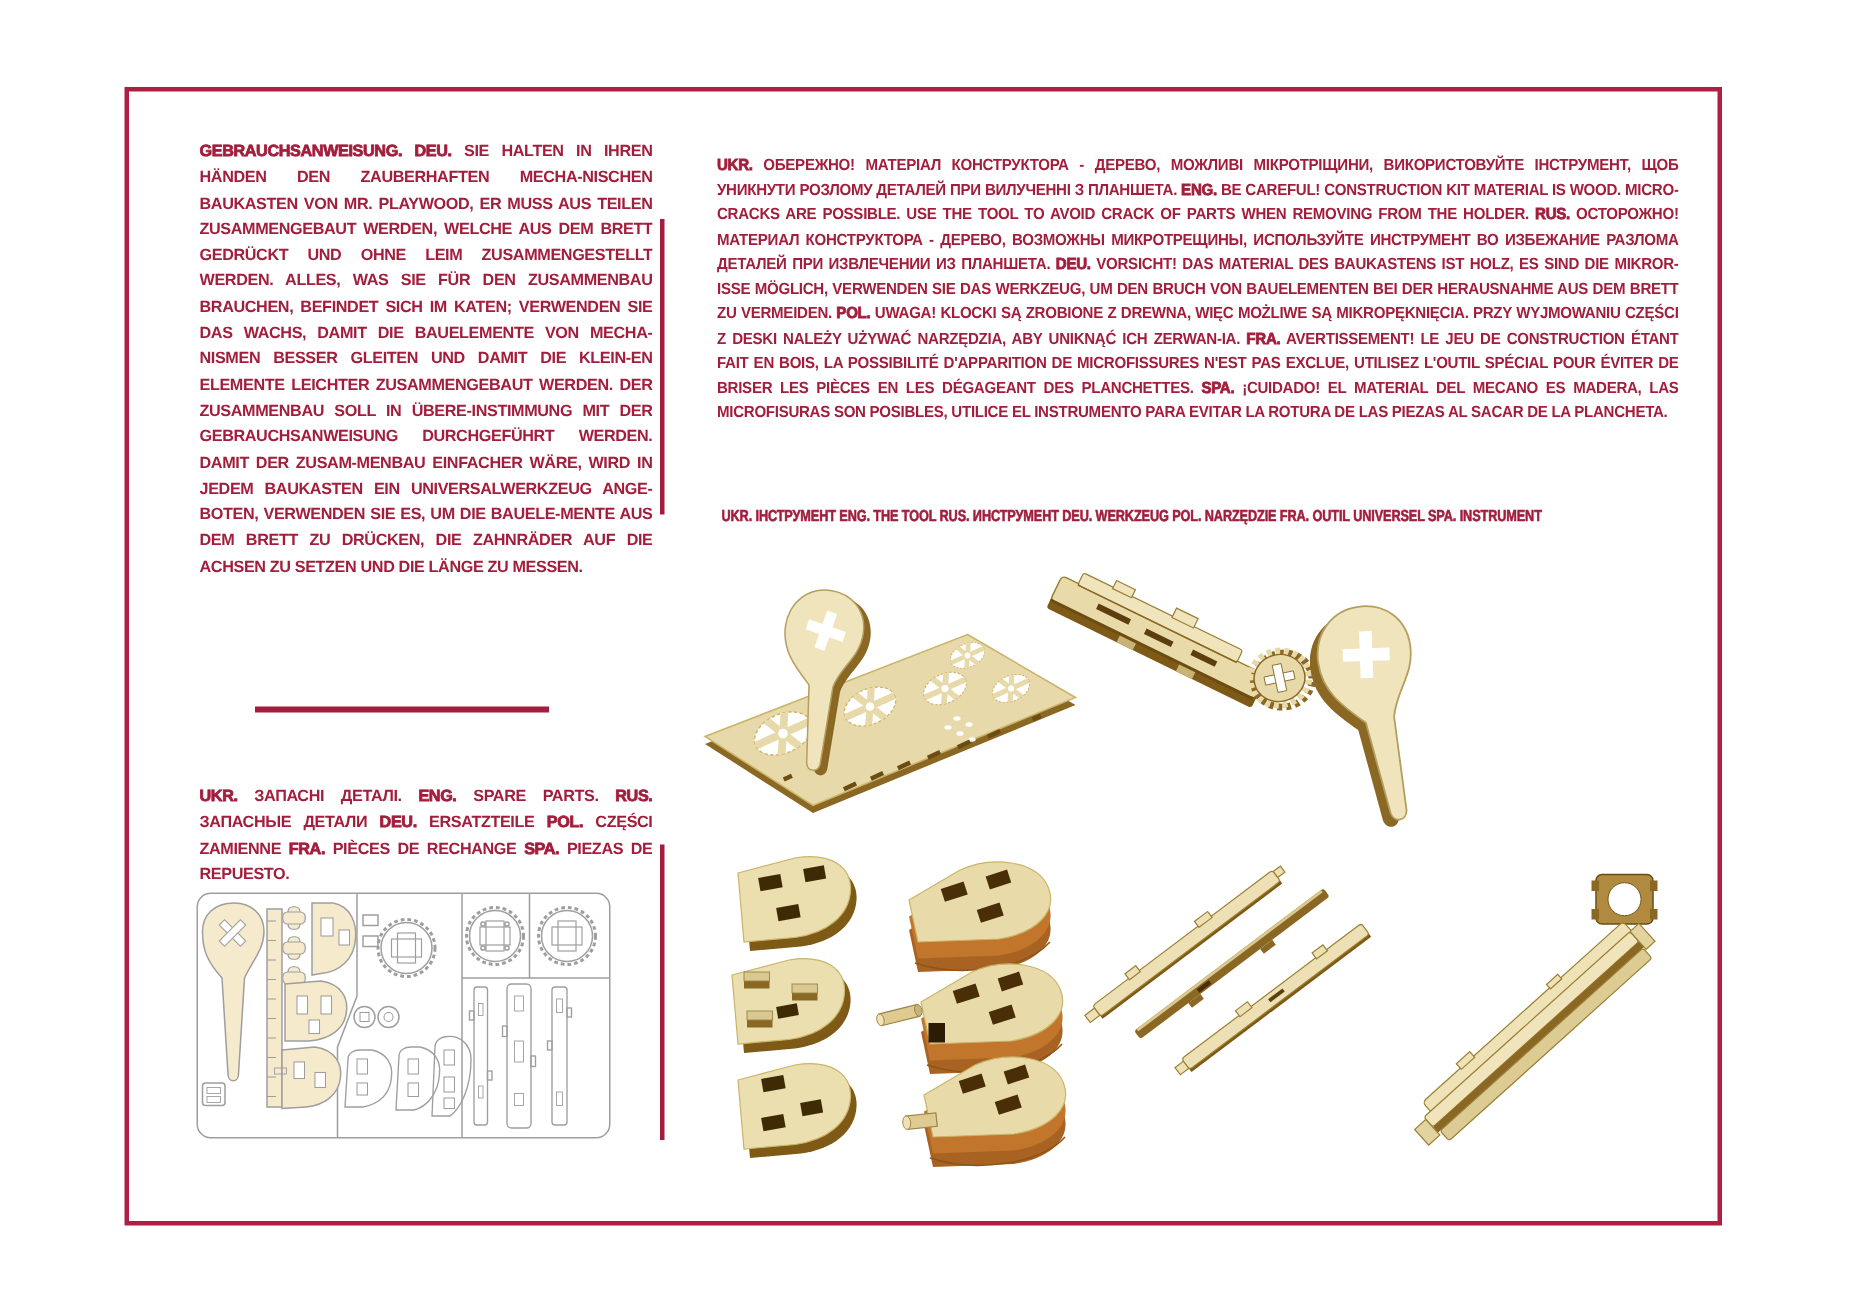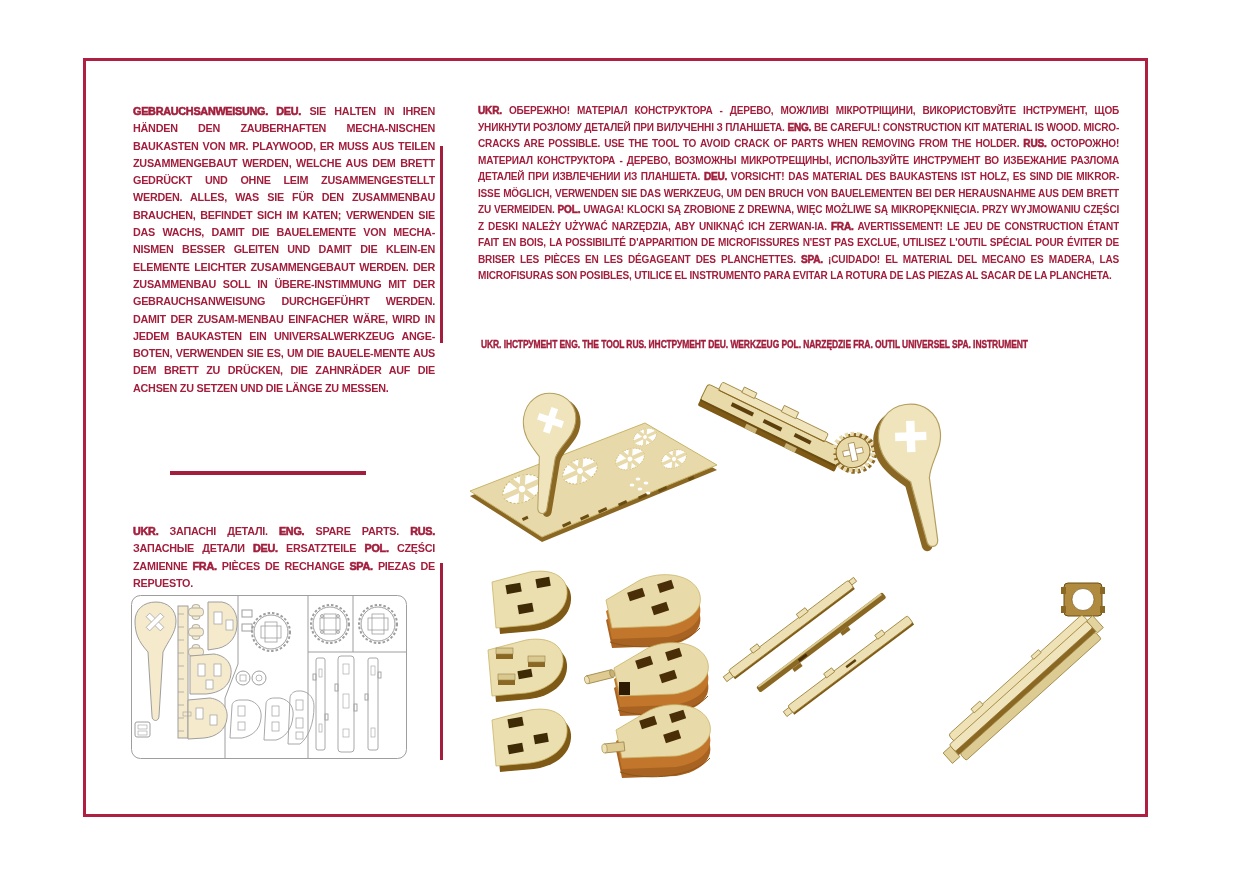--- a/index.html
+++ b/index.html
@@ -12,21 +12,21 @@
   .frame {
     position:absolute; left:83px; top:58px; width:1065px; height:759px;
     border:3px solid #AE1F42;
   }
   .txt {
     position:absolute; font-weight:700; text-align:justify;
     color:#A21E3C;
   }
   .txt .seg.b { -webkit-text-stroke:0.55px currentColor; }
   .para-left {
-    left:133px; top:103px; width:302px; height:364px; overflow:hidden;
+    left:133px; top:93px; width:302px; height:364px; overflow:hidden;
     font-size:10.8px; line-height:17.3px; letter-spacing:-0.25px;
   }
   .para-spare {
     left:133px; top:523px; width:302px; height:90px; overflow:hidden;
     font-size:10.8px; line-height:17.3px; letter-spacing:-0.25px;
   }
   .para-right {
     left:478px; top:102px; width:682px; height:242px; overflow:hidden;
     transform:scaleX(0.94); transform-origin:0 0;
     font-size:10.7px; line-height:16.5px; letter-spacing:-0.2px;

